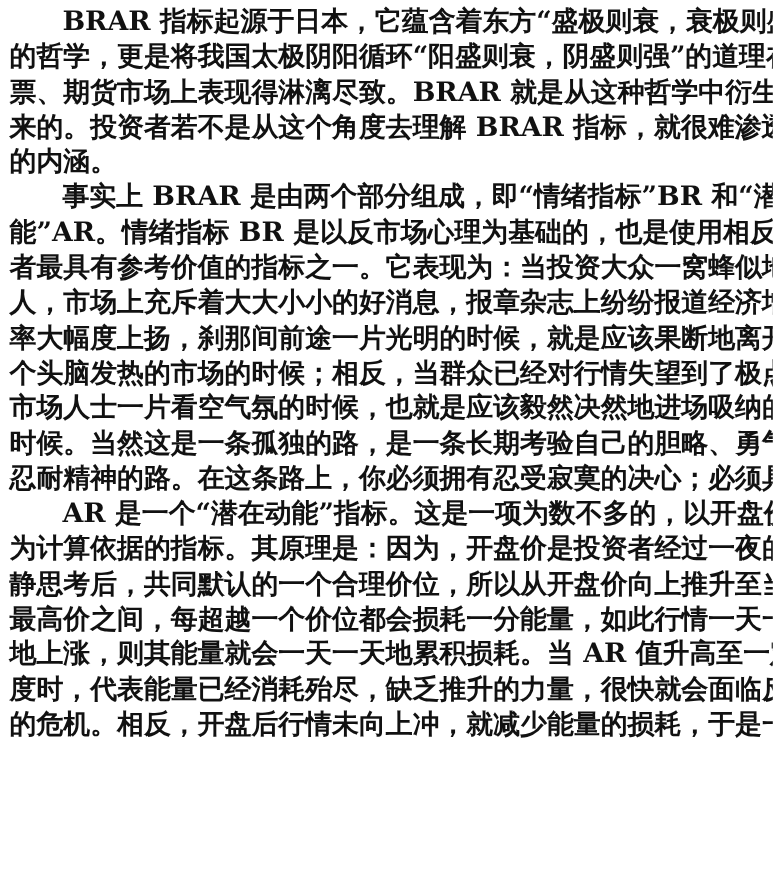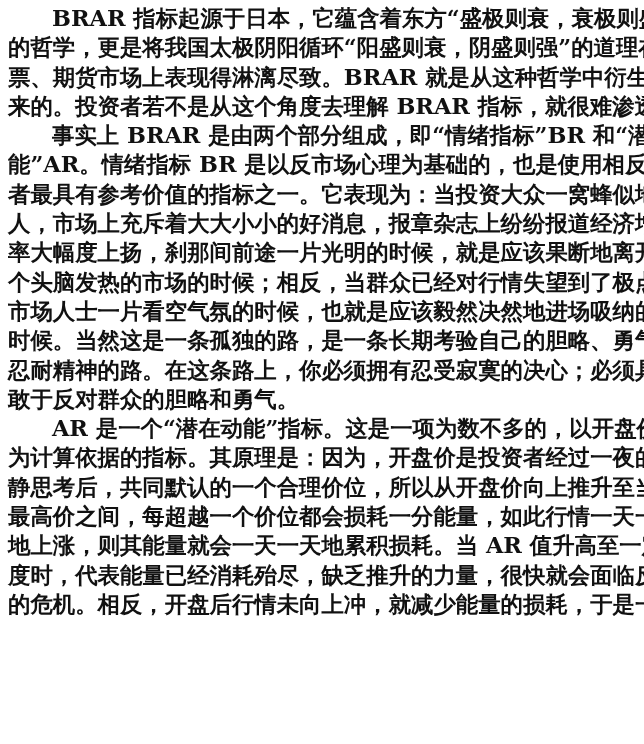--- a/index.html
+++ b/index.html
@@ -39,33 +39,33 @@
 </head>
 <body>
 
 <div class="page">
 
   <div class="paragraph">
     <div class="line indent justify">BRAR 指标起源于日本，它蕴含着东方“盛极则衰，衰极则盛”</div>
     <div class="line justify">的哲学，更是将我国太极阴阳循环“阳盛则衰，阴盛则强”的道理在股</div>
     <div class="line justify">票、期货市场上表现得淋漓尽致。BRAR 就是从这种哲学中衍生出</div>
     <div class="line justify">来的。投资者若不是从这个角度去理解 BRAR 指标，就很难渗透它</div>
+    <div class="line">的内涵。</div>
   </div>
 
   <div class="paragraph">
     <div class="line indent justify">事实上 BRAR 是由两个部分组成，即“情绪指标”BR 和“潜在动</div>
     <div class="line justify">能”AR。情绪指标 BR 是以反市场心理为基础的，也是使用相反理论</div>
     <div class="line justify">者最具有参考价值的指标之一。它表现为：当投资大众一窝蜂似地买</div>
     <div class="line justify">人，市场上充斥着大大小小的好消息，报章杂志上纷纷报道经济增长</div>
     <div class="line justify">率大幅度上扬，刹那间前途一片光明的时候，就是应该果断地离开这</div>
     <div class="line justify">个头脑发热的市场的时候；相反，当群众已经对行情失望到了极点、</div>
     <div class="line justify">市场人士一片看空气氛的时候，也就是应该毅然决然地进场吸纳的</div>
     <div class="line justify">时候。当然这是一条孤独的路，是一条长期考验自己的胆略、勇气和</div>
     <div class="line justify">忍耐精神的路。在这条路上，你必须拥有忍受寂寞的决心；必须具备</div>
-    <div class="line">敢于反对群众的胆略和勇气。</div>
   </div>
 
   <div class="paragraph">
     <div class="line indent justify">AR 是一个“潜在动能”指标。这是一项为数不多的，以开盘价作</div>
     <div class="line justify">为计算依据的指标。其原理是：因为，开盘价是投资者经过一夜的冷</div>
     <div class="line justify">静思考后，共同默认的一个合理价位，所以从开盘价向上推升至当日</div>
     <div class="line justify">最高价之间，每超越一个价位都会损耗一分能量，如此行情一天一天</div>
     <div class="line justify">地上涨，则其能量就会一天一天地累积损耗。当 AR 值升高至一定限</div>
     <div class="line justify">度时，代表能量已经消耗殆尽，缺乏推升的力量，很快就会面临反转</div>
     <div class="line justify">的危机。相反，开盘后行情未向上冲，就减少能量的损耗，于是一天天</div>

